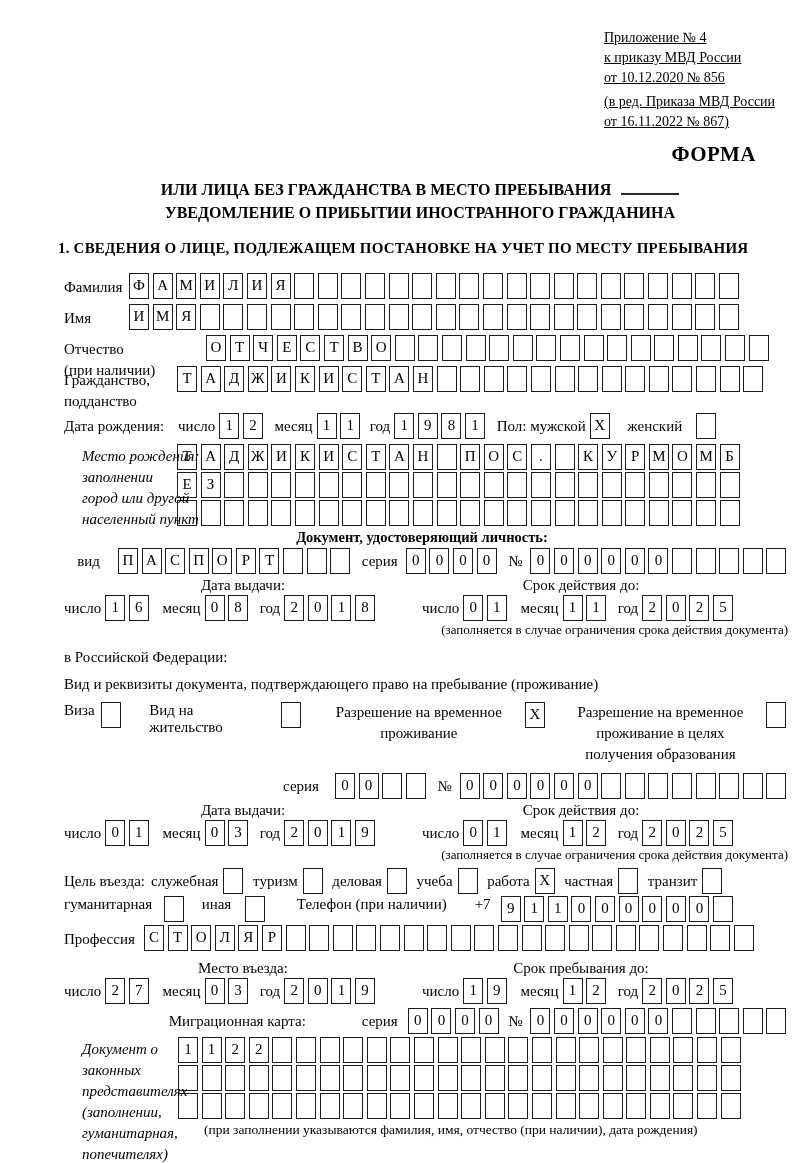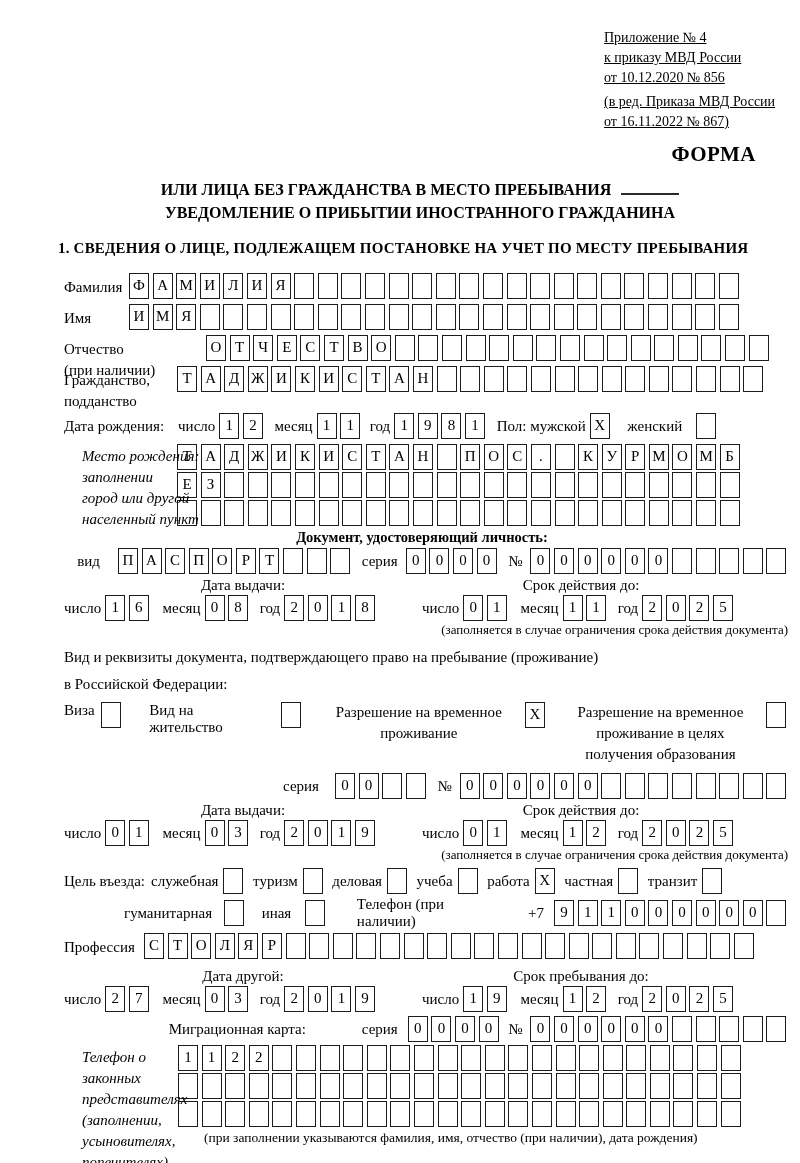--- a/index.html
+++ b/index.html
@@ -54,21 +54,21 @@
 
   .intro { line-height:27px; margin-top:6px; }
 
   .permit-row { display:flex; align-items:flex-start; margin-top:4px; }
   .pitem { display:flex; align-items:flex-start; }
   .pcenter { text-align:center; line-height:21px; }
 
   .purpose-row { display:flex; align-items:center; margin-top:5px; }
   .opt { margin-left:6px; margin-right:5px; }
 
-  .phone-row { display:flex; align-items:center; margin-top:2px; margin-left:60px; }
+  .phone-row { display:flex; align-items:flex-start; margin-top:2px; }
 
   .rep-group { position:relative; margin-top:3px; }
   .rep-group .boxes { margin-left:114px; margin-bottom:2px; }
   .rep-note { margin-left:140px; font-size:13.5px; margin-top:3px; }
 </style>
 </head>
 <body>
 
 <div class="page">
 
@@ -418,22 +418,22 @@
             <span class="box">0</span>
             <span class="box">2</span>
             <span class="box">5</span>
           </span>
       </div>
       <div class="restr-note">(заполняется в случае ограничения срока действия документа)</div>
     </div>
   </div>
 
   <div class="intro">
+    <div>в Российской Федерации:</div>
     <div>Вид и реквизиты документа, подтверждающего право на пребывание (проживание)</div>
-    <div>в Российской Федерации:</div>
   </div>
 
   <div class="permit-row">
     <div class="pitem">
       <span>Виза</span>
       <span class="boxes" style="margin-left:6px;">
           <span class="box"></span>
         </span>
     </div>
     <div class="pitem" style="margin-left:25px;">
@@ -615,21 +615,21 @@
         <span class="box"></span>
         <span class="box"></span>
         <span class="box"></span>
         <span class="box"></span>
         <span class="box"></span>
       </span>
   </div>
 
   <div class="dates" style="margin-top:6px;">
     <div class="half-l">
-      <div class="dhead">Дата другой:</div>
+      <div class="dhead">Место въезда:</div>
       <div class="dateline">
         <span class="dl">число</span>
         <span class="boxes">
             <span class="box">2</span>
             <span class="box">7</span>
           </span>
         <span class="dl" style="margin-left:10px;">месяц</span>
         <span class="boxes">
             <span class="box">0</span>
             <span class="box">3</span>
@@ -687,25 +687,25 @@
         <span class="box"></span>
         <span class="box"></span>
         <span class="box"></span>
         <span class="box"></span>
         <span class="box"></span>
       </span>
   </div>
 
   <div class="rep-group">
     <div class="flabel-multi">
-      <div>Телефон о</div>
+      <div>Документ о</div>
       <div>законных</div>
       <div>представителях</div>
       <div>(заполнении,</div>
-      <div>усыновителях,</div>
+      <div>гуманитарная,</div>
       <div>попечителях)</div>
     </div>
     <div class="boxes">
         <span class="box">1</span>
         <span class="box">1</span>
         <span class="box">2</span>
         <span class="box">2</span>
         <span class="box"></span>
         <span class="box"></span>
         <span class="box"></span>

